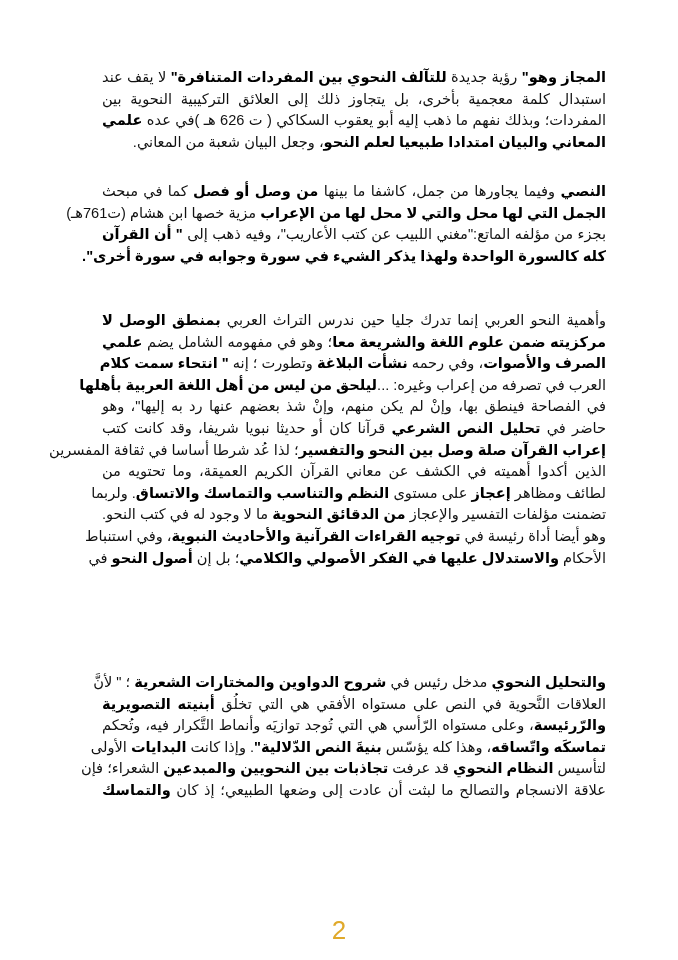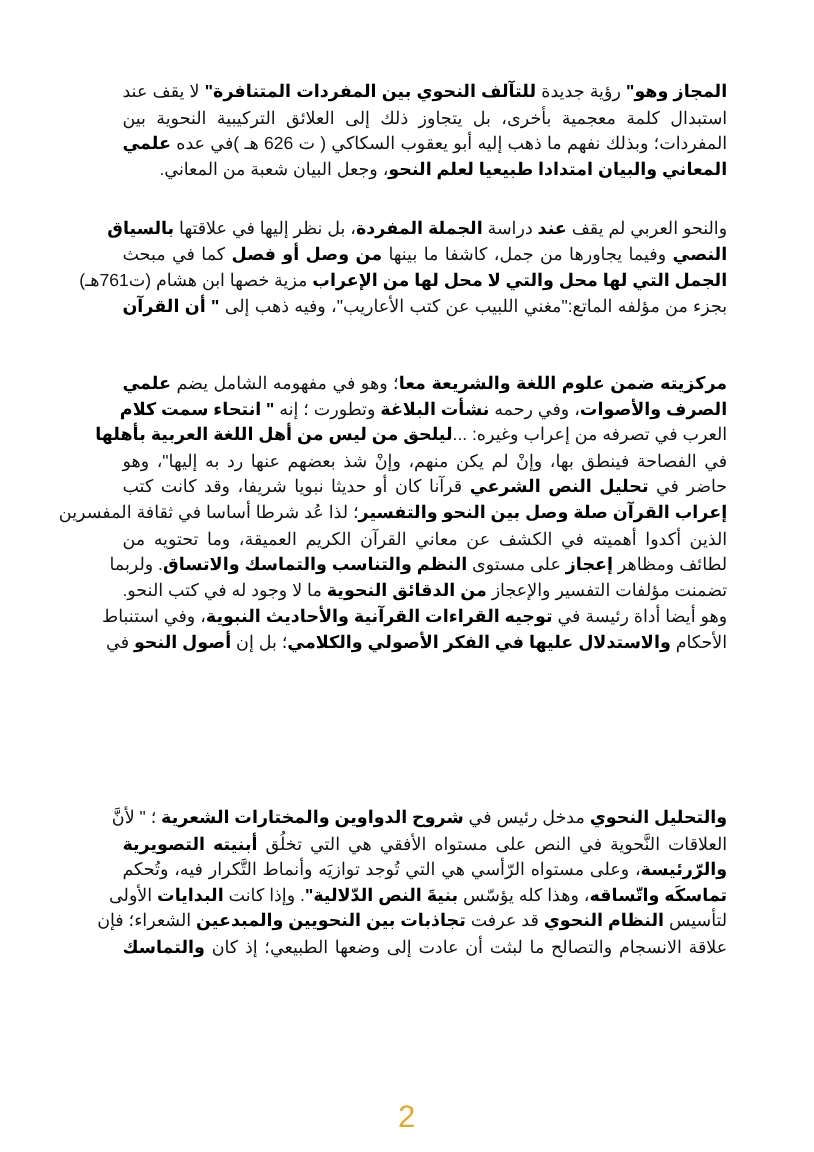--- a/index.html
+++ b/index.html
@@ -31,26 +31,27 @@
 <body>
 
 <div class="page">
   <div class="text-block" id="p1">
       <span class="line"><b>المجاز وهو"</b><span> رؤية جديدة </span><b>للتآلف النحوي بين المفردات المتنافرة"</b><span> لا يقف عند</span></span>
       <span class="line"><span>استبدال كلمة معجمية بأخرى، بل يتجاوز ذلك إلى العلائق التركيبية النحوية بين</span></span>
       <span class="line"><span>المفردات؛ وبذلك نفهم ما ذهب إليه  أبو يعقوب السكاكي ( ت 626 هـ )في عده </span><b>علمي</b></span>
       <span class="line last"><b>المعاني والبيان امتدادا  طبيعيا لعلم النحو</b><span>، وجعل  البيان شعبة من المعاني.</span></span>
     </div>
   <div class="text-block" id="p2">
-      <span class="line"><span>والنحو العربي لم يقف </span><b>عند</b><span> دراسة </span><b>الجملة المفردة</b><span>، بل نظر إليها في علاقتها </span><b>بالسياق</b></span>
       <span class="line"><b>النصي</b><span>  وفيما يجاورها من جمل، كاشفا ما بينها </span><b>من وصل أو فصل</b><span> كما في مبحث</span></span>
       <span class="line"><b>الجمل التي لها محل والتي لا محل لها من الإعراب</b><span> مزية  خصها ابن هشام (ت761هـ)</span></span>
       <span class="line"><span>بجزء من مؤلفه الماتع:"مغني اللبيب عن كتب الأعاريب"، وفيه ذهب إلى </span><b>" أن القرآن</b></span>
+      <span class="line last"><b>كله كالسورة الواحدة ولهذا يذكر الشيء في سورة وجوابه في سورة أخرى".</b></span>
     </div>
   <div class="text-block" id="p3">
+      <span class="line"><span>وأهمية النحو العربي  إنما تدرك جليا حين  ندرس التراث العربي </span><b>بمنطق الوصل لا</b></span>
       <span class="line"><b>مركزيته ضمن علوم اللغة والشريعة معا</b><span>؛ وهو في مفهومه الشامل يضم  </span><b>علمي</b></span>
       <span class="line"><b>الصرف والأصوات</b><span>، وفي رحمه  </span><b>نشأت البلاغة</b><span> وتطورت ؛ إنه </span><b>" انتحاء سمت كلام</b></span>
       <span class="line"><span>العرب في تصرفه من إعراب وغيره: ...</span><b>ليلحق من ليس من أهل اللغة العربية بأهلها</b></span>
       <span class="line"><span>في الفصاحة فينطق بها، وإنْ لم يكن منهم، وإنْ  شذ بعضهم عنها رد به إليها"، وهو</span></span>
       <span class="line"><span>حاضر في </span><b>تحليل النص الشرعي</b><span> قرآنا كان أو حديثا نبويا شريفا، وقد كانت كتب</span></span>
       <span class="line"><b>إعراب القرآن صلة وصل بين النحو والتفسير</b><span>؛ لذا عُد شرطا أساسا في ثقافة المفسرين</span></span>
       <span class="line"><span>الذين  أكدوا أهميته في الكشف عن معاني القرآن الكريم  العميقة، وما تحتويه من</span></span>
       <span class="line"><span>لطائف ومظاهر </span><b>إعجاز</b><span> على مستوى </span><b>النظم والتناسب والتماسك والاتساق</b><span>. ولربما</span></span>
       <span class="line"><span>تضمنت مؤلفات التفسير والإعجاز </span><b>من الدقائق النحوية</b><span> ما لا وجود له  في كتب النحو.</span></span>
       <span class="line"><span>وهو أيضا أداة رئيسة  في </span><b>توجيه القراءات القرآنية والأحاديث النبوية</b><span>، وفي استنباط</span></span>

